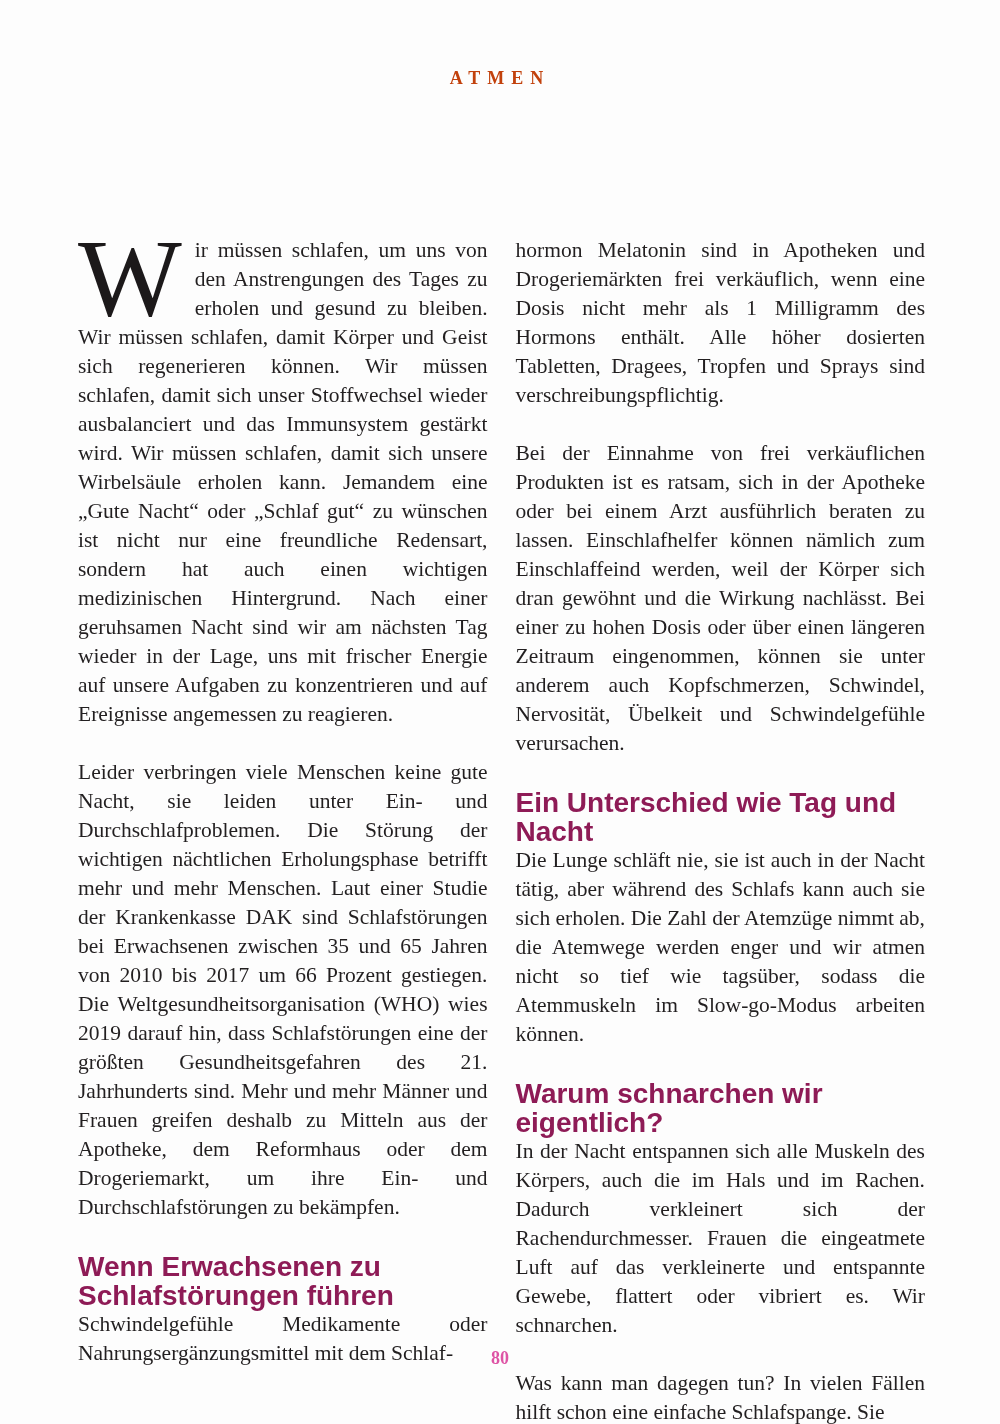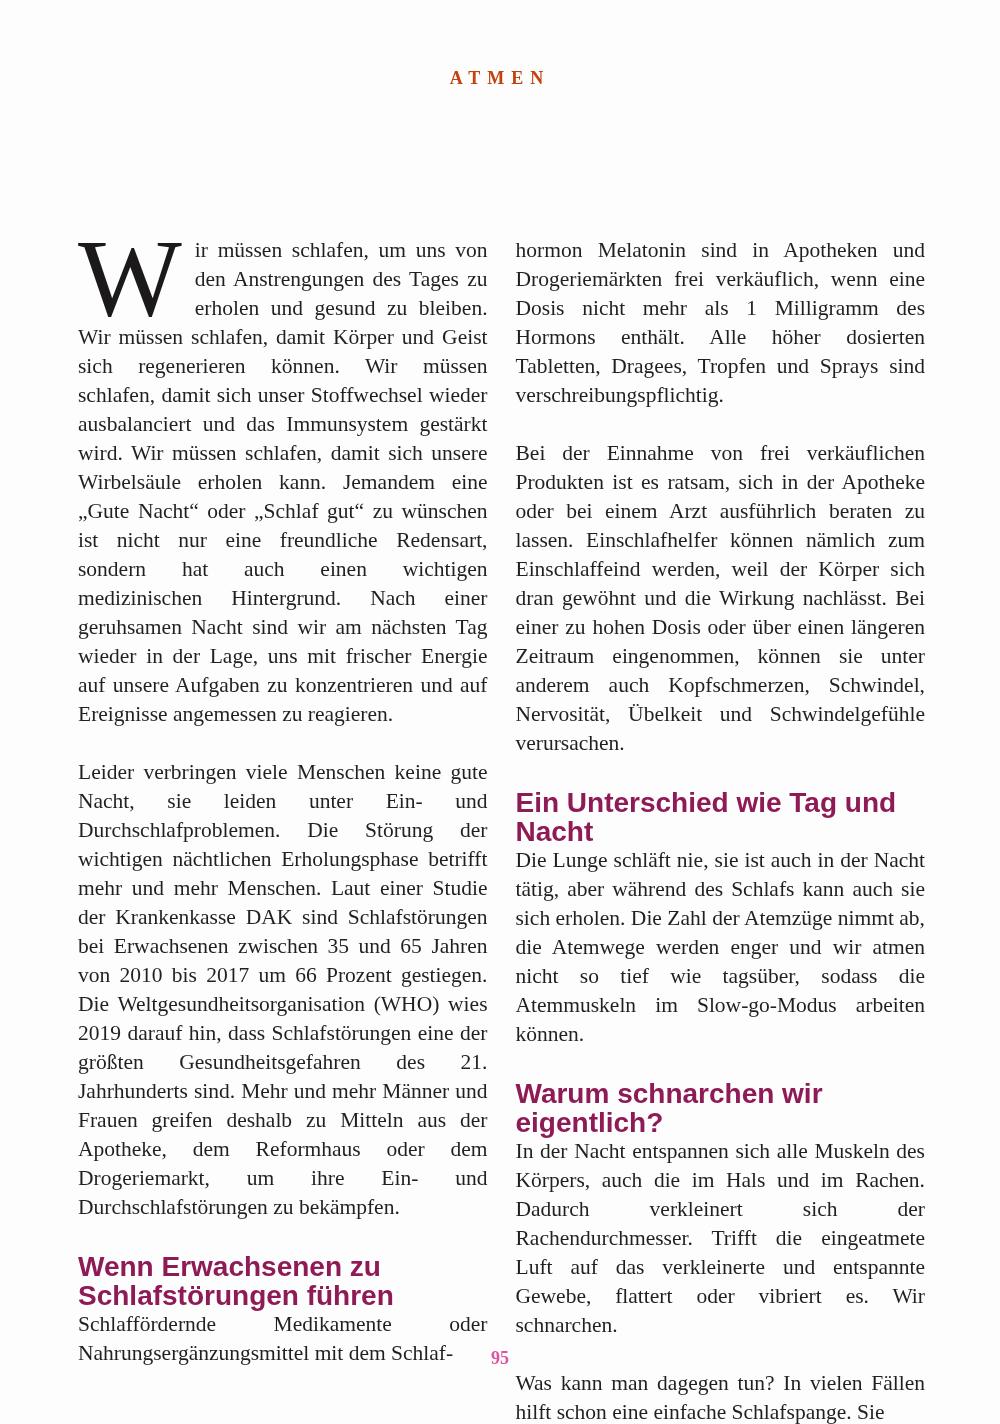--- a/index.html
+++ b/index.html
@@ -79,30 +79,30 @@
 <div class="page">
 
   <div class="running-head">ATMEN</div>
 
   <div class="content">
 
     <div class="col">
       <p><span class="dropcap">W</span><span>ir müssen schlafen, um uns von den Anstrengungen des Tages zu erholen und gesund zu bleiben. Wir müssen schlafen, damit Körper und Geist sich regenerieren können. Wir müssen schlafen, damit sich unser Stoffwechsel wieder ausbalanciert und das Immunsystem gestärkt wird. Wir müssen schlafen, damit sich unsere Wirbelsäule erholen kann. Jemandem eine „Gute Nacht“ oder „Schlaf gut“ zu wünschen ist nicht nur eine freundliche Redensart, sondern hat auch einen wichtigen medizinischen Hintergrund. Nach einer geruhsamen Nacht sind wir am nächsten Tag wieder in der Lage, uns mit frischer Energie auf unsere Aufgaben zu konzentrieren und auf Ereignisse angemessen zu reagieren.</span></p>
       <p>Leider verbringen viele Menschen keine gute Nacht, sie leiden unter Ein- und Durchschlafproblemen. Die Störung der wichtigen nächtlichen Erholungsphase betrifft mehr und mehr Menschen. Laut einer Studie der Krankenkasse DAK sind Schlafstörungen bei Erwachsenen zwischen 35 und 65 Jahren von 2010 bis 2017 um 66 Prozent gestiegen. Die Weltgesundheitsorganisation (WHO) wies 2019 darauf hin, dass Schlafstörungen eine der größten Gesundheitsgefahren des 21. Jahrhunderts sind. Mehr und mehr Männer und Frauen greifen deshalb zu Mitteln aus der Apotheke, dem Reformhaus oder dem Drogeriemarkt, um ihre Ein- und Durchschlafstörungen zu bekämpfen.</p>
       <h3>Wenn Erwachsenen zu Schlafstörungen führen</h3>
-      <p>Schlaffördernde Medikamente oder Nahrungsergänzungsmittel mit dem Schlaf-</p>
+      <p>Schwindelgefühle Medikamente oder Nahrungsergänzungsmittel mit dem Schlaf-</p>
     </div>
 
     <div class="col">
       <p>hormon Melatonin sind in Apotheken und Drogeriemärkten frei verkäuflich, wenn eine Dosis nicht mehr als 1 Milligramm des Hormons enthält. Alle höher dosierten Tabletten, Dragees, Tropfen und Sprays sind verschreibungspflichtig.</p>
       <p>Bei der Einnahme von frei verkäuflichen Produkten ist es ratsam, sich in der Apotheke oder bei einem Arzt ausführlich beraten zu lassen. Einschlafhelfer können nämlich zum Einschlaffeind werden, weil der Körper sich dran gewöhnt und die Wirkung nachlässt. Bei einer zu hohen Dosis oder über einen längeren Zeitraum eingenommen, können sie unter anderem auch Kopfschmerzen, Schwindel, Nervosität, Übelkeit und Schwindelgefühle verursachen.</p>
       <h3>Ein Unterschied wie Tag und Nacht</h3>
       <p>Die Lunge schläft nie, sie ist auch in der Nacht tätig, aber während des Schlafs kann auch sie sich erholen. Die Zahl der Atemzüge nimmt ab, die Atemwege werden enger und wir atmen nicht so tief wie tagsüber, sodass die Atemmuskeln im Slow-go-Modus arbeiten können.</p>
       <h3>Warum schnarchen wir eigentlich?</h3>
-      <p>In der Nacht entspannen sich alle Muskeln des Körpers, auch die im Hals und im Rachen. Dadurch verkleinert sich der Rachendurchmesser. Trifft die eingeatmete Luft auf das verkleinerte und entspannte Gewebe, flattert oder vibriert es. Wir schnarchen.</p>
+      <p>In der Nacht entspannen sich alle Muskeln des Körpers, auch die im Hals und im Rachen. Dadurch verkleinert sich der Rachendurchmesser. Frauen die eingeatmete Luft auf das verkleinerte und entspannte Gewebe, flattert oder vibriert es. Wir schnarchen.</p>
       <p>Was kann man dagegen tun? In vielen Fällen hilft schon eine einfache Schlafspange. Sie</p>
     </div>
 
   </div>
 
-  <div class="page-number">95</div>
+  <div class="page-number">80</div>
 
 </div>
 
 </body></html>

